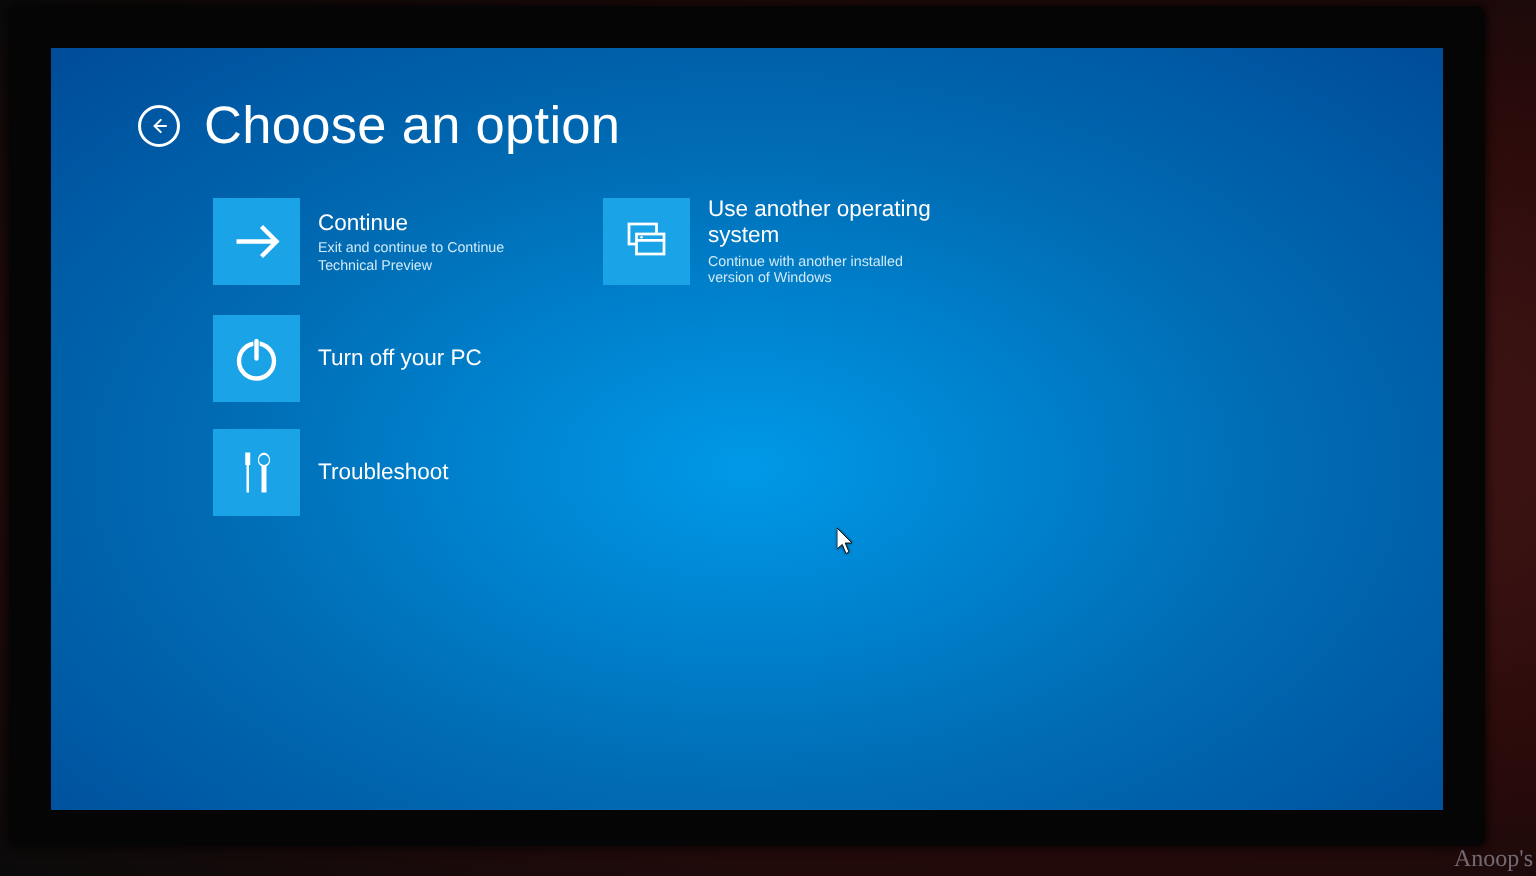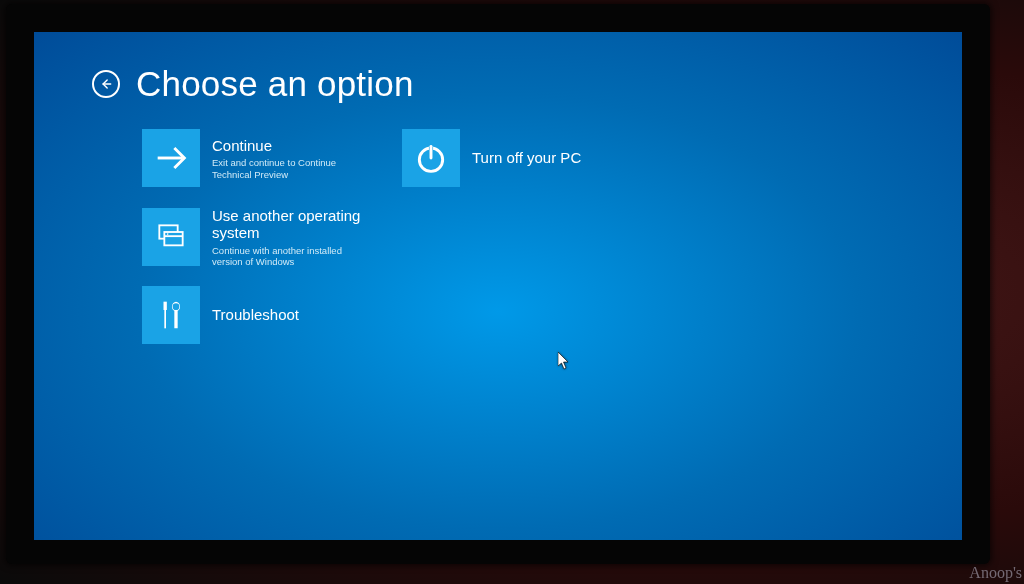--- a/index.html
+++ b/index.html
@@ -158,43 +158,43 @@
           </div>
           <div class="tile-text">
             <div class="tile-title">Continue</div>
             <div class="tile-desc">Exit and continue to Continue Technical Preview</div>
           </div>
         </div>
 
         <div class="option-tile">
           <div class="tile-icon">
             <svg viewBox="0 0 48 48" width="40" height="40">
-              <circle cx="24" cy="26" r="14" stroke="#ffffff" stroke-width="3.5" fill="none"></circle>
-              <rect x="21.5" y="8" width="5" height="16" fill="#1aa3e6"></rect>
-              <line x1="24" y1="10" x2="24" y2="24" stroke="#ffffff" stroke-width="3.5" stroke-linecap="round"></line>
-            </svg>
-          </div>
-          <div class="tile-text">
-            <div class="tile-title">Turn off your PC</div>
-            <div class="tile-desc"></div>
-          </div>
-        </div>
-
-        <div class="option-tile">
-          <div class="tile-icon">
-            <svg viewBox="0 0 48 48" width="40" height="40">
               <rect x="10" y="10" width="22" height="16" stroke="#ffffff" stroke-width="2.2" fill="none"></rect>
               <rect x="16" y="18" width="22" height="16" stroke="#ffffff" stroke-width="2.2" fill="#1aa3e6"></rect>
               <line x1="16" y1="23" x2="38" y2="23" stroke="#ffffff" stroke-width="2.2"></line>
               <circle cx="20" cy="20.5" r="1" fill="#ffffff"></circle>
             </svg>
           </div>
           <div class="tile-text">
             <div class="tile-title">Use another operating system</div>
             <div class="tile-desc">Continue with another installed version of Windows</div>
+          </div>
+        </div>
+
+        <div class="option-tile">
+          <div class="tile-icon">
+            <svg viewBox="0 0 48 48" width="40" height="40">
+              <circle cx="24" cy="26" r="14" stroke="#ffffff" stroke-width="3.5" fill="none"></circle>
+              <rect x="21.5" y="8" width="5" height="16" fill="#1aa3e6"></rect>
+              <line x1="24" y1="10" x2="24" y2="24" stroke="#ffffff" stroke-width="3.5" stroke-linecap="round"></line>
+            </svg>
+          </div>
+          <div class="tile-text">
+            <div class="tile-title">Turn off your PC</div>
+            <div class="tile-desc"></div>
           </div>
         </div>
 
         <div></div>
 
         <div class="option-tile">
           <div class="tile-icon">
             <svg viewBox="0 0 48 48" width="40" height="40">
 
               <rect x="15" y="8" width="4" height="10" fill="#ffffff"></rect>

